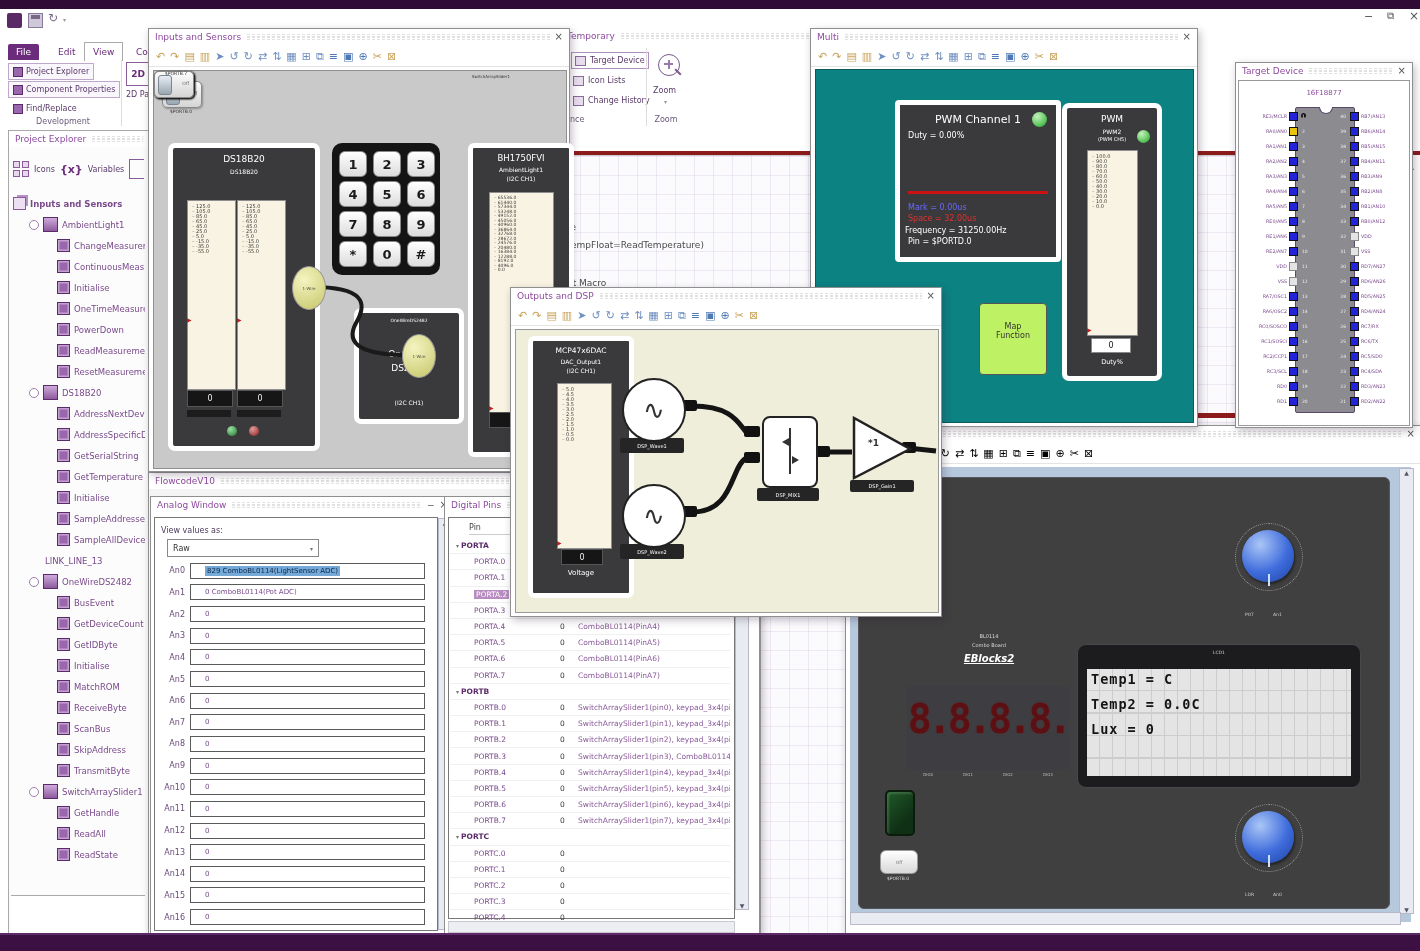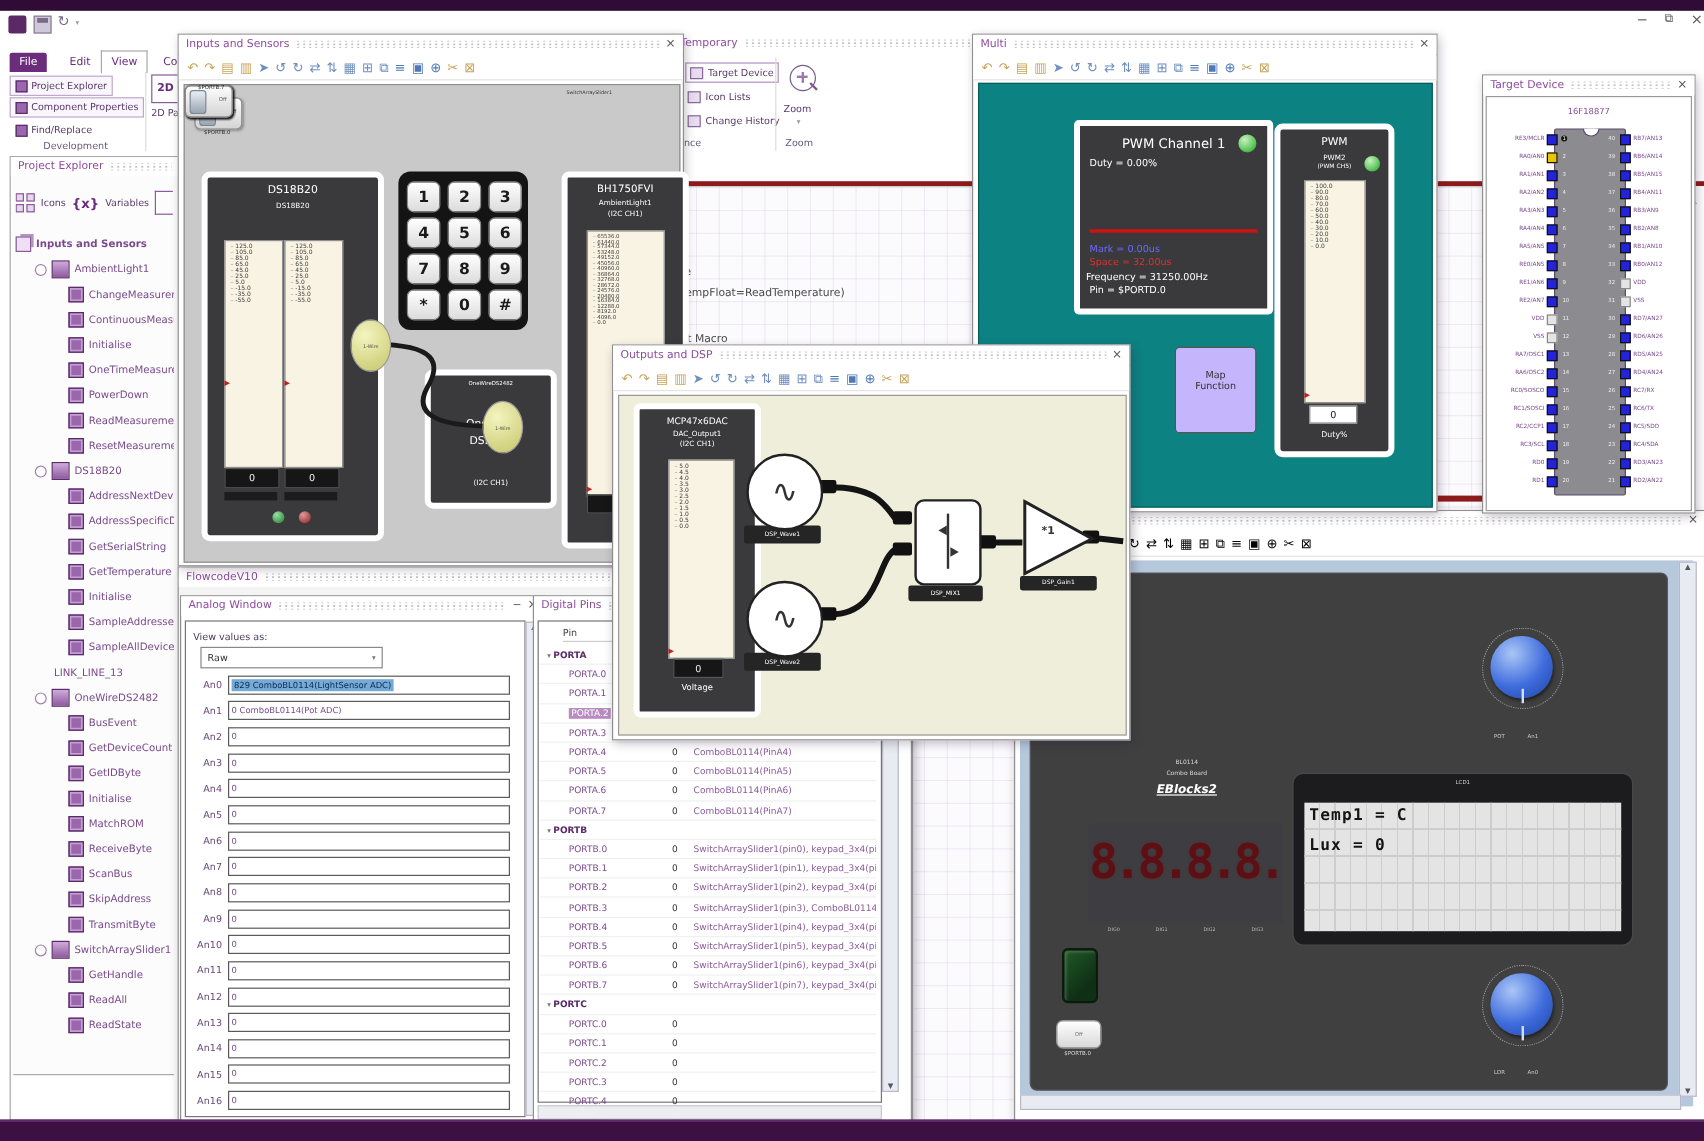--- a/index.html
+++ b/index.html
@@ -32,21 +32,21 @@
   .ti.link{padding-left:34px;}
   .ti .exp{display:none;}
   .ti.comp .exp{display:inline-block;width:8px;height:8px;border:1px solid #a080b0;background:#fff;color:#666;font-size:7px;line-height:6px;text-align:center;border-radius:50%;}
   .ti .tic{flex:none;}
   .ti.root .tic{width:11px;height:11px;border:1px solid #8a5a9a;background:#ece0f2;box-shadow:3px -3px 0 -1px #b493c4;}
   .ti.comp .tic{width:13px;height:13px;background:linear-gradient(#cfaadc,#8d5a9e);border:1px solid #5a2a6a;}
   .ti.macro .tic{width:11px;height:11px;background:#9a66ac;border:1px solid #5a2a6a;box-shadow:inset 0 0 0 1.5px #c4a0d0;}
   
   .arow{height:21.65px;display:flex;align-items:center;gap:5px;}
   .arow .al{width:26px;text-align:right;font-size:8px;color:#6a4a7a;flex:none;}
-  .arow .abox{flex:1;height:14px;border:1px solid #5a5a5a;background:#fff;font-size:7px;color:#222;display:flex;align-items:center;padding-left:2px;overflow:hidden;}
+  .arow .abox{flex:1;height:14px;border:1px solid #5a5a5a;background:#fff;font-size:7px;color:#222;display:flex;align-items:center;padding-left:14px;overflow:hidden;}
   .arow .aval{white-space:nowrap;color:#7a4a8c;}
   .arow .aval.hl{background:#74a9d8;color:#0d2a4a;padding:1px 2px;}
   
   .drow{height:15.2px;display:flex;align-items:center;font-size:7.5px;border-bottom:1px solid #f0f0f0;}
   .drow .dl{width:86px;flex:none;padding-left:24px;color:#7a4a8c;}
   .drow.grp .dl{padding-left:6px;font-weight:bold;color:#5a2a6a;}
   .drow.grp .dl::before{content:"▾ ";font-size:6px;color:#777;}
   .drow .dl .sel{background:#b88cc0;color:#fff;padding:0 2px;}
   .drow .dv{width:18px;flex:none;color:#333;}
   .drow .dd{flex:1;color:#8a5a9a;white-space:nowrap;overflow:hidden;}
@@ -758,20 +758,21 @@
               <span style="font-size:4px;color:#bbb;">DIG3</span>
             </div>
         </div>
 
         <div class="abs" style="left:218px;top:166px;width:282px;height:142px;background:#1c1c1e;border:1px solid #48484c;border-radius:9px;">
           <div class="abs" style="left:0;top:5px;width:282px;text-align:center;font-size:4.5px;color:#cfcfcf;">LCD1</div>
           <div class="abs lcdscr" style="left:9px;top:24px;width:264px;height:107px;">
             <div style="padding:2px 4px;">
 
                 <div class="lcdline" style="height:25px;">Temp1 = C</div>
+                <div class="lcdline" style="height:25px;">Temp2 = 0.0C</div>
                 <div class="lcdline" style="height:25px;">Lux = 0</div>
               </div>
           </div>
         </div>
 
         <div>
           <div style="position:absolute;left:0;top:0;">
 
           <div class="gled" style="left: 26px; top: 312px;"></div>
               <div class="gled"></div>
@@ -911,21 +912,21 @@
               <div class="tk">20.0</div>
               <div class="tk">10.0</div>
               <div class="tk">0.0</div>
             </div>
           <div class="vmark" style="left:-1px;bottom:2px;">▶</div>
         </div>
         <div class="abs" style="left:24px;top:230px;width:38px;height:13px;background:#fff;border:1px solid #888;color:#111;font-size:8px;display:flex;align-items:center;justify-content:center;">0</div>
         <div class="bt nw" style="top:250px;font-size:6.5px;">Duty%</div>
       </div>
 
-      <div class="abs" style="left:163px;top:219px;width:66px;height:70px;background:#c4b5fd;border:1px solid #555;border-radius:4px;text-align:center;">
+      <div class="abs" style="left:163px;top:233px;width:66px;height:70px;background:#bef264;border:1px solid #555;border-radius:4px;text-align:center;">
         <div style="margin-top:18px;font-size:8px;color:#333;">Map</div>
         <div style="font-size:8px;color:#333;">Function</div>
       </div>
     </div>
   </div>
 
   <div class="win" style="left:1235px;top:62px;width:176px;height:364px;z-index:7;">
     <div class="wt">
       <span class="ttl">Target Device</span>
       <span class="dots"></span>

